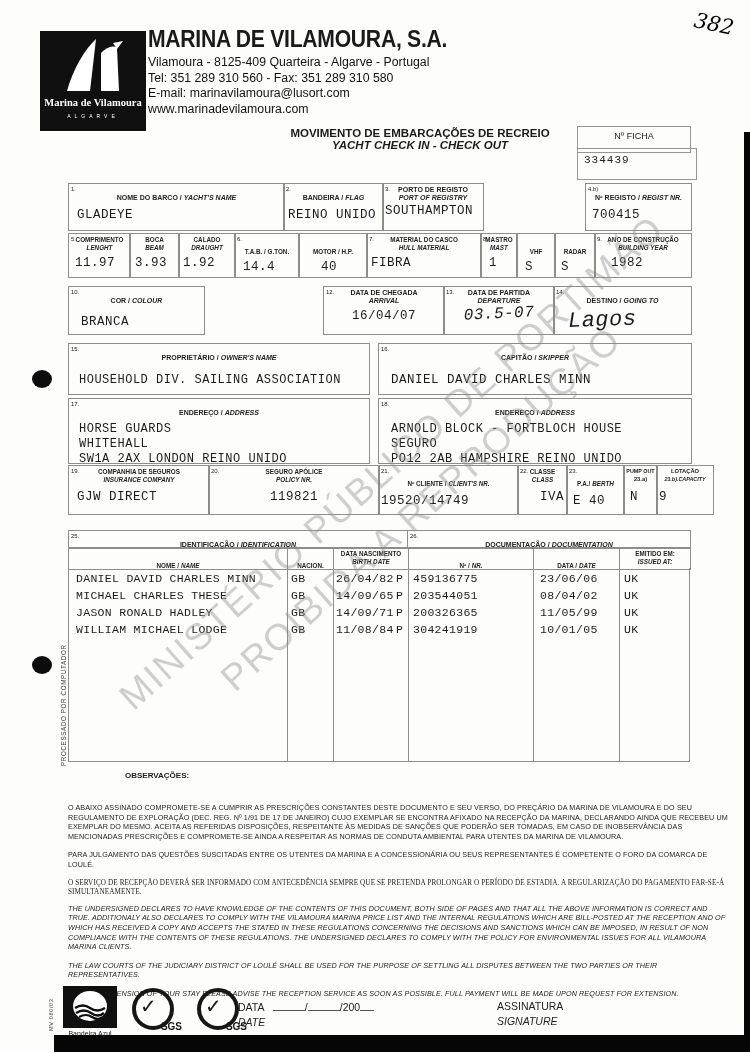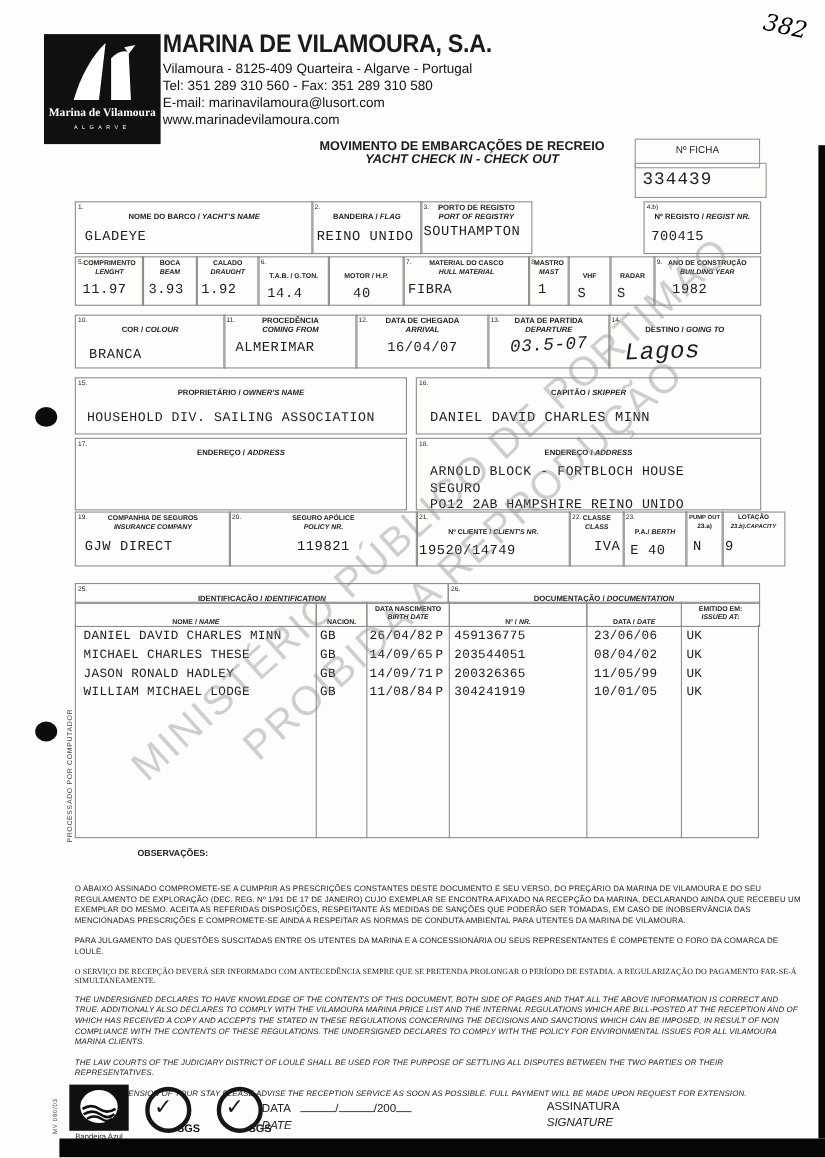--- a/index.html
+++ b/index.html
@@ -17,21 +17,21 @@
   .hdr-lines{position:absolute;left:148px;top:55px;font-size:12.3px;line-height:15.6px;color:#111;}
   .hand{font-family:"DejaVu Serif","Liberation Serif",serif;font-style:italic;color:#000;}
   .ref-hand{position:absolute;left:694px;top:12px;font-size:21px;transform:rotate(12deg);}
   
   .form-title{position:absolute;left:255px;top:127px;width:330px;text-align:center;}
   .form-title .t1{font-size:11.5px;font-weight:bold;}
   .form-title .t2{font-size:11.5px;font-weight:bold;font-style:italic;}
   .ficha-lbl{position:absolute;left:577px;top:126px;width:112px;height:21px;border:1px solid #979792;
              text-align:center;font-size:9px;padding-top:4px;color:#222;}
   .ficha-val{position:absolute;left:577px;top:148px;width:112px;height:25px;border:1px solid #979792;
-             font-family:"Liberation Mono","DejaVu Sans Mono",monospace;font-size:16px;
+             font-family:"Liberation Mono","DejaVu Sans Mono",monospace;font-size:11px;
              padding:5px 0 0 6px;letter-spacing:1px;color:#222;}
   
   .cell{position:absolute;border:1px solid #8e8e89;background:transparent;}
   .ch{position:relative;text-align:center;padding-top:2px;min-height:11px;}
   .num{position:absolute;left:2px;top:2px;font-size:6px;color:#222;font-weight:normal;}
   .lpt{font-size:7px;font-weight:bold;color:#222;}
   .len{font-size:7px;font-weight:bold;font-style:italic;color:#222;}
   .lbl.stacked .lpt,.lbl.stacked .len{display:block;line-height:7.5px;}
   .lbl.inline .len{margin-left:2px;}
   .lbl.inline.slash .lpt:after{content:" /";font-style:normal;}
@@ -183,25 +183,20 @@
     <div class="ch" style="height:16px;"><span class="num">9.</span>
       <span class="lbl stacked"><span class="lpt">ANO DE CONSTRUÇÃO</span><span class="len">BUILDING YEAR</span></span></div>
     <div class="cv" style="padding-left:16px;">1982</div>
   </div>
 
   <div class="cell" style="left:68px;top:286px;width:135px;height:47px;">
     <div class="ch"><span class="num">10.</span>
       <span class="lbl inline slash"><span class="lpt">COR</span><span class="len">COLOUR</span></span></div>
     <div class="cv" style="padding-left:12px;padding-top:8px;">BRANCA</div>
   </div>
-  <div class="cell" style="left:203px;top:286px;width:120px;height:47px;">
-    <div class="ch" style="height:16px;"><span class="num">11.</span>
-      <span class="lbl stacked"><span class="lpt">PROCEDÊNCIA</span><span class="len">COMING FROM</span></span></div>
-    <div class="cv" style="padding-left:10px;padding-top:4px;">ALMERIMAR</div>
-  </div>
   <div class="cell" style="left:323px;top:286px;width:120px;height:47px;">
     <div class="ch" style="height:16px;"><span class="num">12.</span>
       <span class="lbl stacked"><span class="lpt">DATA DE CHEGADA</span><span class="len">ARRIVAL</span></span></div>
     <div class="cv center" style="padding-top:4px;">16/04/07</div>
   </div>
   <div class="cell" style="left:443px;top:286px;width:110px;height:47px;">
     <div class="ch" style="height:16px;"><span class="num">13.</span>
       <span class="lbl stacked"><span class="lpt">DATA DE PARTIDA</span><span class="len">DEPARTURE</span></span></div>
     <div class="cv center hand cv-hand" style="transform:rotate(-3deg);">03.5-07</div>
   </div>
@@ -218,20 +213,25 @@
   </div>
   <div class="cell" style="left:378px;top:343px;width:312px;height:50px;">
     <div class="ch"><span class="num">16.</span>
       <span class="lbl inline slash"><span class="lpt">CAPITÃO</span><span class="len">SKIPPER</span></span></div>
     <div class="cv" style="padding-left:12px;padding-top:9px;">DANIEL DAVID CHARLES MINN</div>
   </div>
 
   <div class="cell" style="left:68px;top:398px;width:300px;height:64px;">
     <div class="ch"><span class="num">17.</span>
       <span class="lbl inline slash"><span class="lpt">ENDEREÇO</span><span class="len">ADDRESS</span></span></div>
+    <div class="cv addr" style="padding-left:10px;">
+      <div>HORSE GUARDS</div>
+      <div>WHITEHALL</div>
+      <div>SW1A 2AX LONDON REINO UNIDO</div>
+    </div>
   </div>
   <div class="cell" style="left:378px;top:398px;width:312px;height:64px;">
     <div class="ch"><span class="num">18.</span>
       <span class="lbl inline slash"><span class="lpt">ENDEREÇO</span><span class="len">ADDRESS</span></span></div>
     <div class="cv addr" style="padding-left:12px;">
       <div>ARNOLD BLOCK - FORTBLOCH HOUSE</div>
       <div>SEGURO</div>
       <div>PO12 2AB HAMPSHIRE REINO UNIDO</div>
     </div>
   </div>

